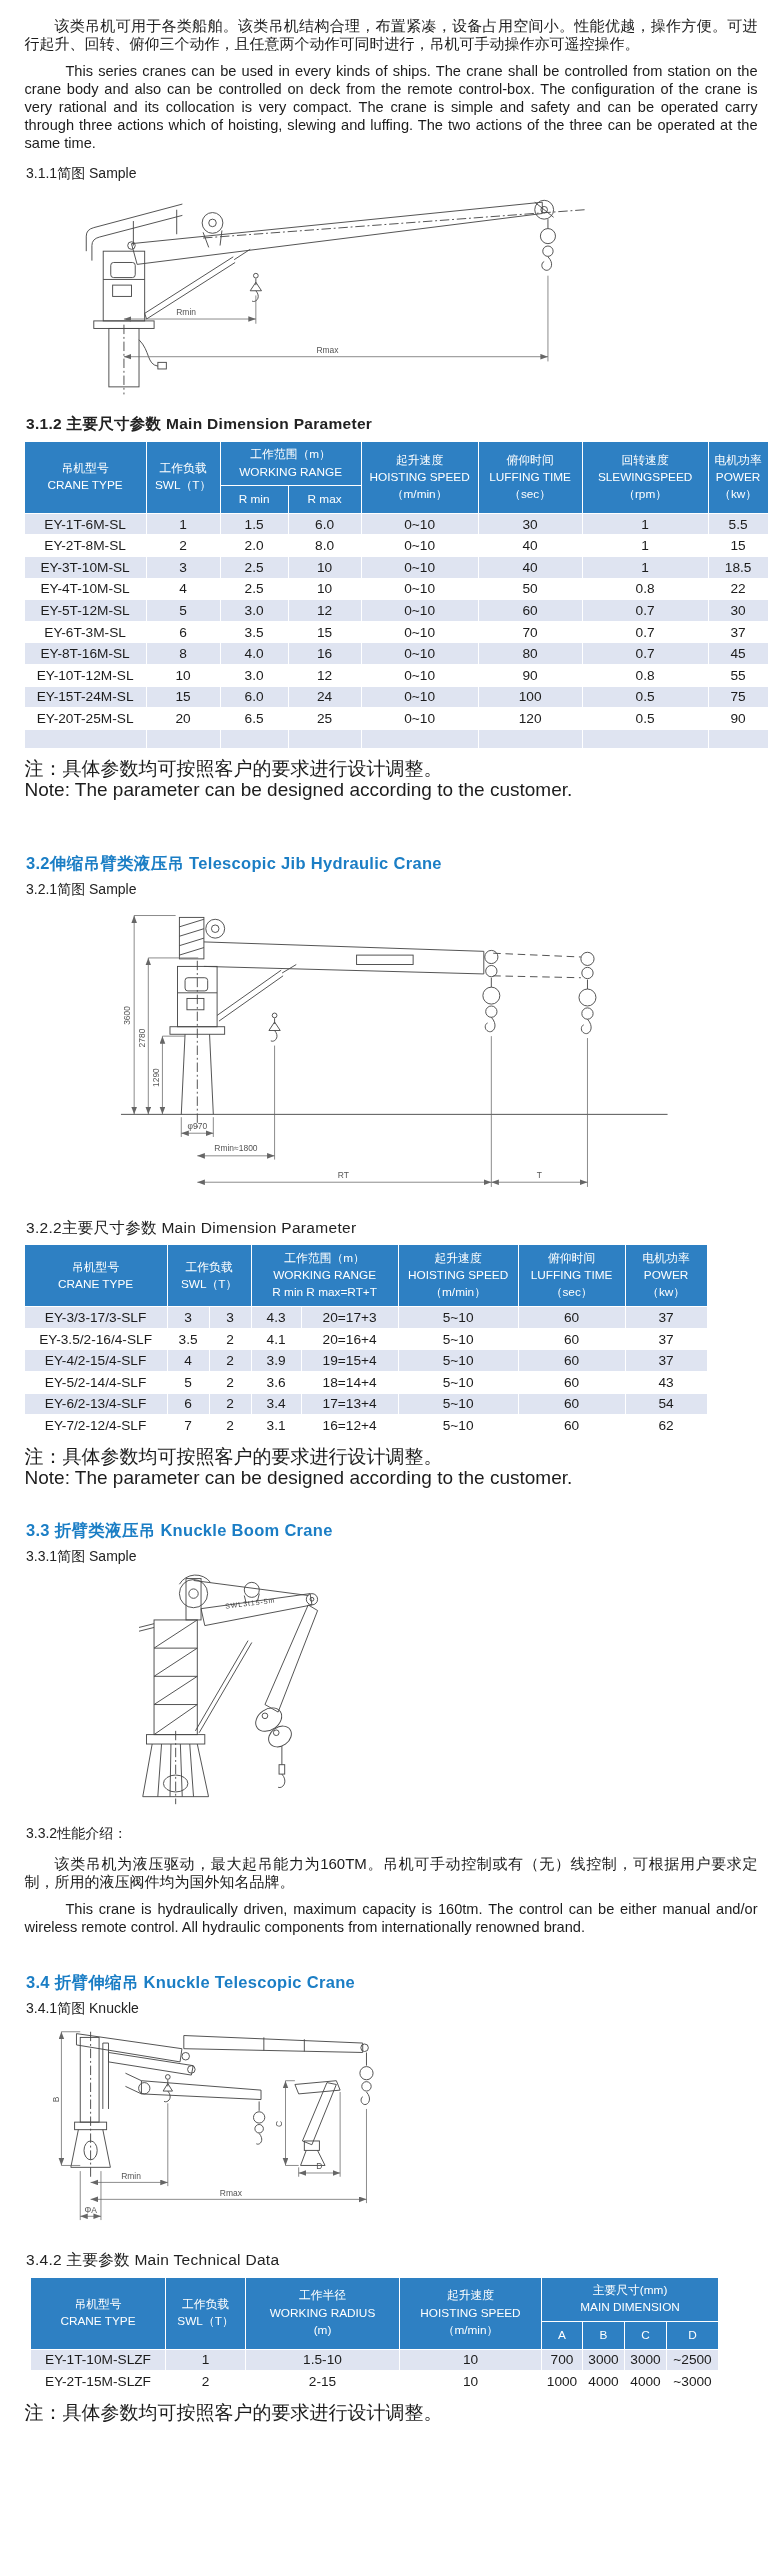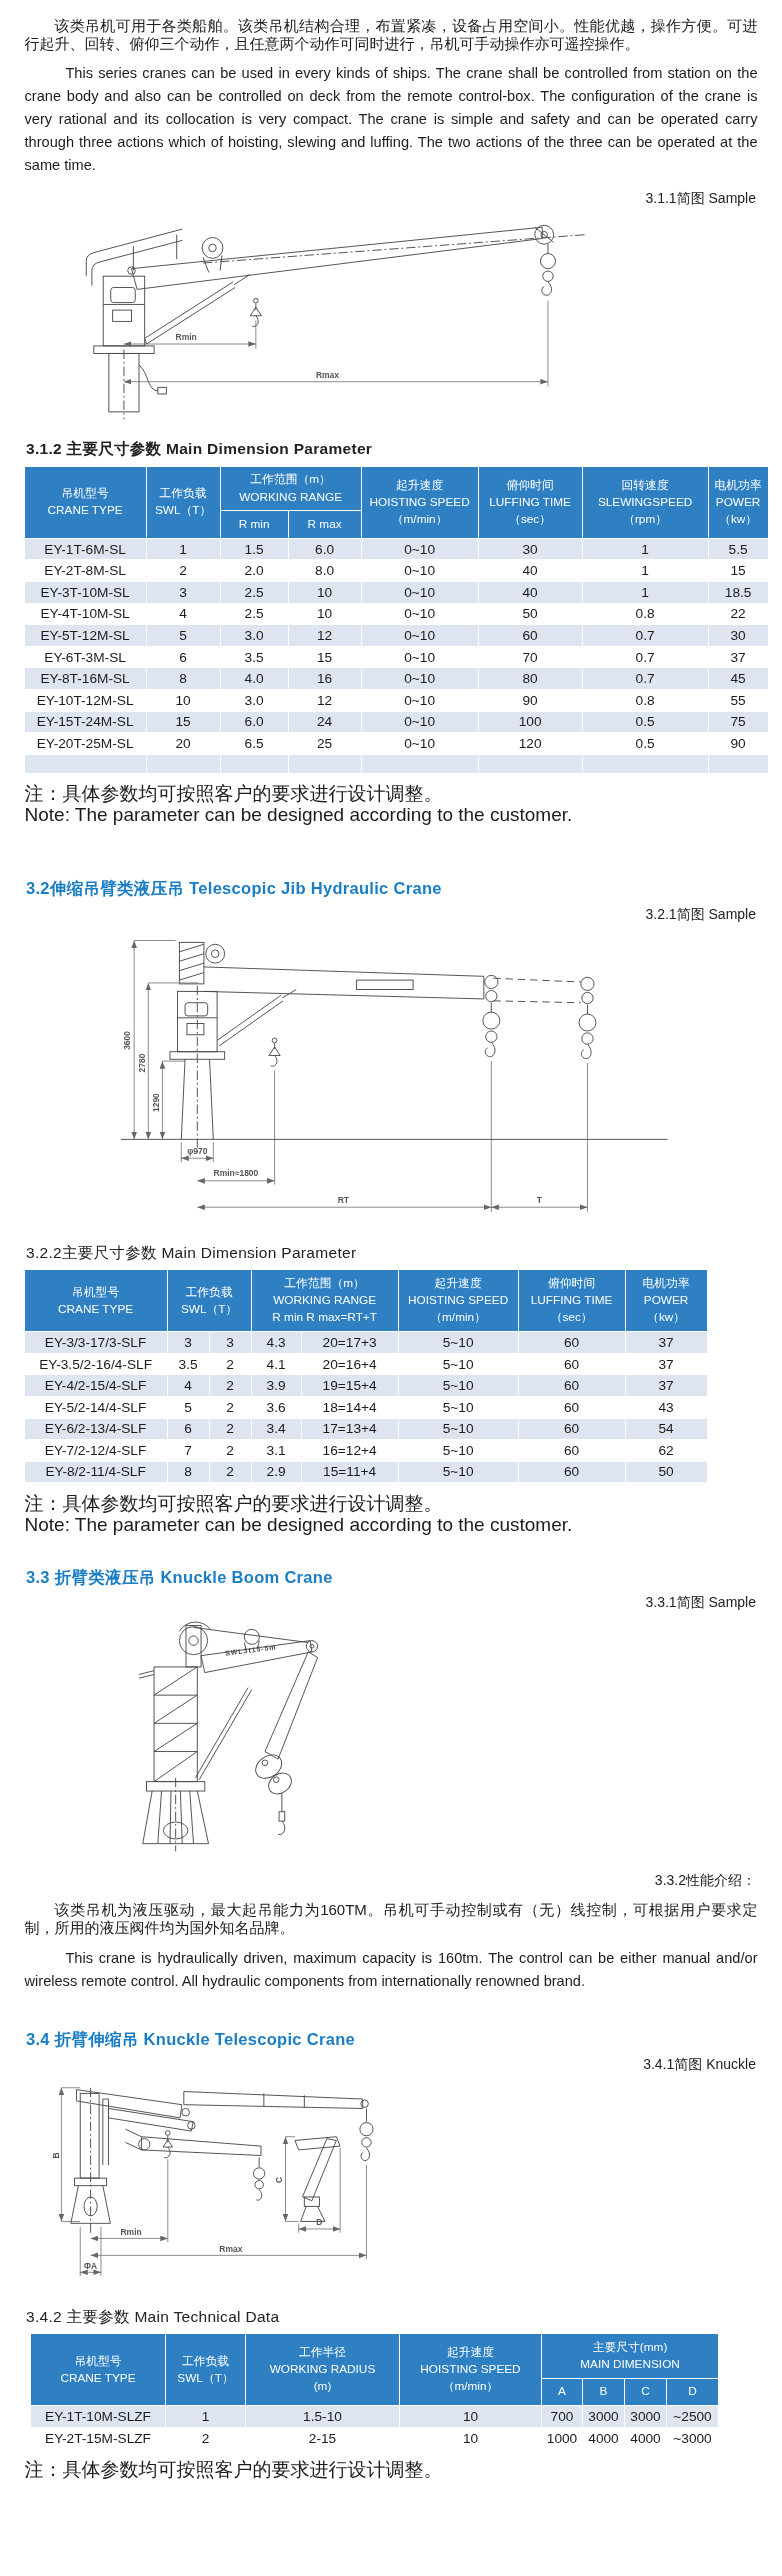--- a/index.html
+++ b/index.html
@@ -1,29 +1,29 @@
 <!DOCTYPE html>
 <html style="font-size:15px"><head>
 <meta charset="utf-8">
 <style>
   html,body{margin:0;padding:0;background:#ffffff;}
   body{font-family:"Liberation Sans","DejaVu Sans",sans-serif;color:#1c1c1c;}
   .page{width:782px;margin:0 auto;padding:5.7px 0 28px;box-sizing:border-box;background:#fff;}
   .sec-heading{color:#1b7ec5;font-size:16.5px;font-weight:bold;margin:24.5px 26px 5.7px;letter-spacing:0.3px;}
-  .sub-heading{font-size:14px;color:#222;margin:13px 26px 3.8px;text-align:right;}
+  .sub-heading{font-size:14px;color:#222;margin:13px 26px 3.8px;}
   .para-cn{font-size:15px;line-height:18px;margin:11.3px 24.5px 7.5px;text-indent:2em;text-align:justify;}
-  .para-en{font-size:14.6px;line-height:23px;margin:9.4px 24.5px 7.5px;text-indent:2.8em;text-align:justify;}
+  .para-en{font-size:14.6px;line-height:18px;margin:9.4px 24.5px 7.5px;text-indent:2.8em;text-align:justify;}
   table{border-collapse:collapse;table-layout:fixed;margin-top:5.7px;}
   th,td{border:1.9px solid #ffffff;box-sizing:border-box;}
   thead th{background:#2e80c3;color:#ffffff;font-weight:normal;font-size:11.8px;line-height:1.45;
            white-space:pre-line;text-align:center;vertical-align:middle;padding:4.7px 0.9px;}
   tbody td{text-align:center;font-size:13.7px;padding:2.8px 0.9px;height:19px;background:#ffffff;}
   tbody tr.alt td{background:#dfe4f1;}
   .note{margin:9.4px 24.5px 0;font-size:19px;line-height:21px;color:#1c1c1c;}
-  .figure{position:relative;margin:5.7px 0 1.9px;font-weight:bold;}
+  .figure{position:relative;margin:5.7px 0 1.9px;}
   .figure svg{display:block;}
   .draw{stroke:#4a4a4a;fill:none;stroke-width:1;}
   .dash{stroke-dasharray:10 3 2 3;}
   .dash2{stroke-dasharray:8 5;}
   .dim{font-size:9px;fill:#555;stroke:none;text-anchor:middle;font-family:"Liberation Sans","DejaVu Sans",sans-serif;}
   .dimline{stroke:#666;stroke-width:0.8;fill:none;}
   .boomlabel{font-size:7.5px;fill:#444;stroke:none;letter-spacing:1px;}
 </style>
 </head>
 <body>
@@ -411,30 +411,20 @@
         <tr>
           <td>EY-7/2-12/4-SLF</td>
           <td>7</td>
           <td>2</td>
           <td>3.1</td>
           <td>16=12+4</td>
           <td>5~10</td>
           <td>60</td>
           <td>62</td>
         </tr>
-        <tr class="alt">
-          <td>EY-8/2-11/4-SLF</td>
-          <td>8</td>
-          <td>2</td>
-          <td>2.9</td>
-          <td>15=11+4</td>
-          <td>5~10</td>
-          <td>60</td>
-          <td>50</td>
-        </tr>
       </tbody>
     </table>
   <div class="note">
     <div>注：具体参数均可按照客户的要求进行设计调整。</div>
     <div>Note: The parameter can be designed according to the customer.</div>
   </div>
 
   <div class="sec-heading" style="margin-top:32px;">3.3 折臂类液压吊 Knuckle Boom Crane</div>
   <div class="sub-heading" style="margin-top:3.8px;">3.3.1简图 Sample</div>
 

